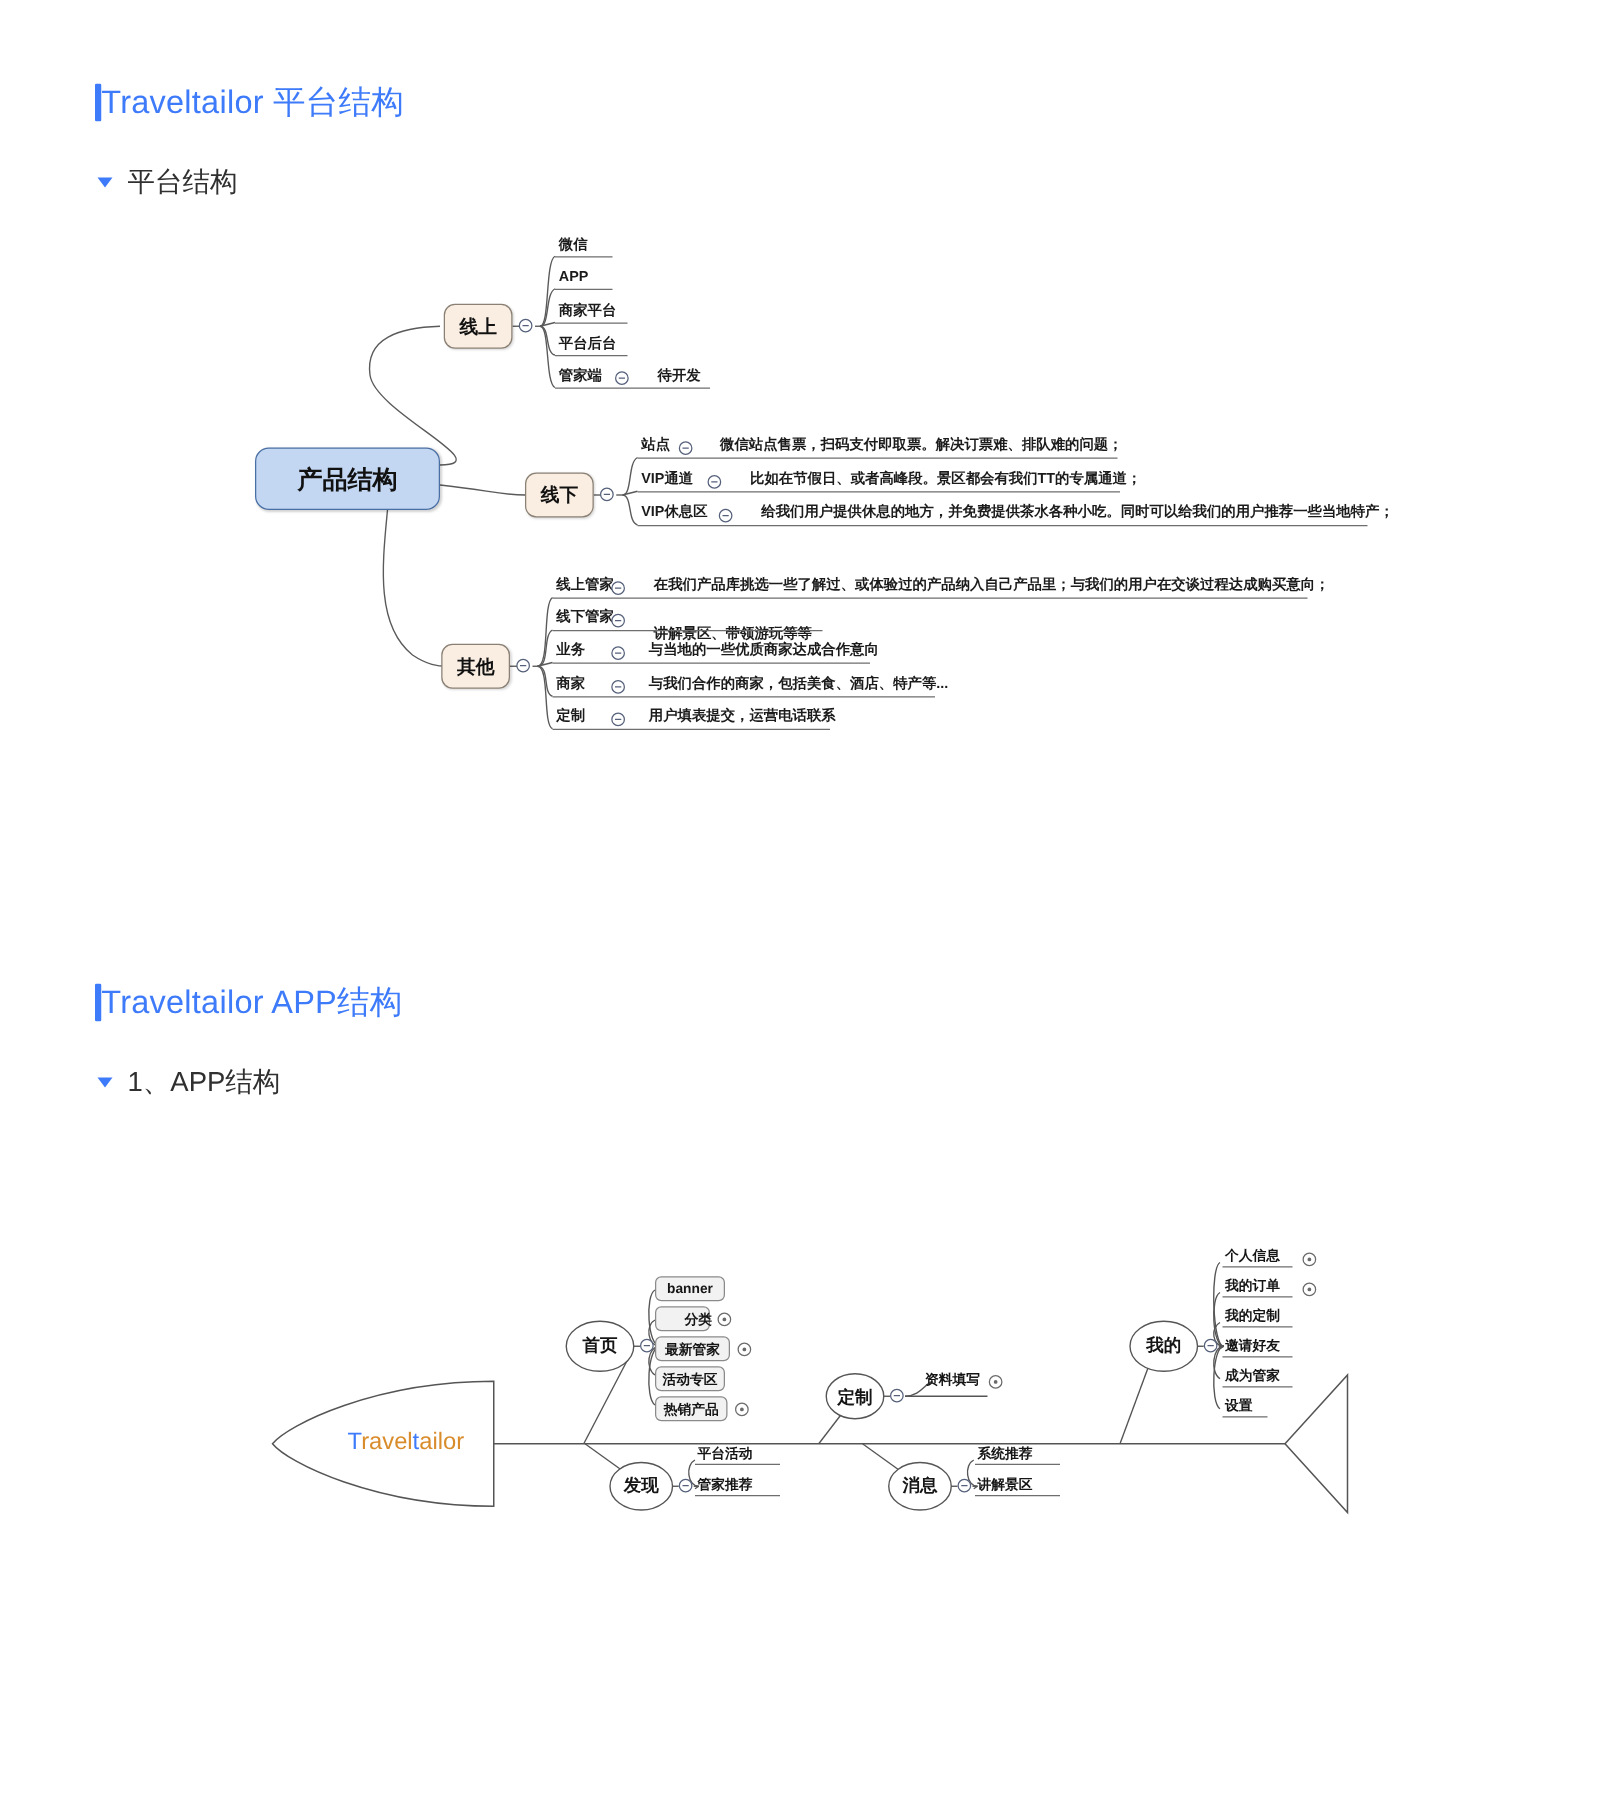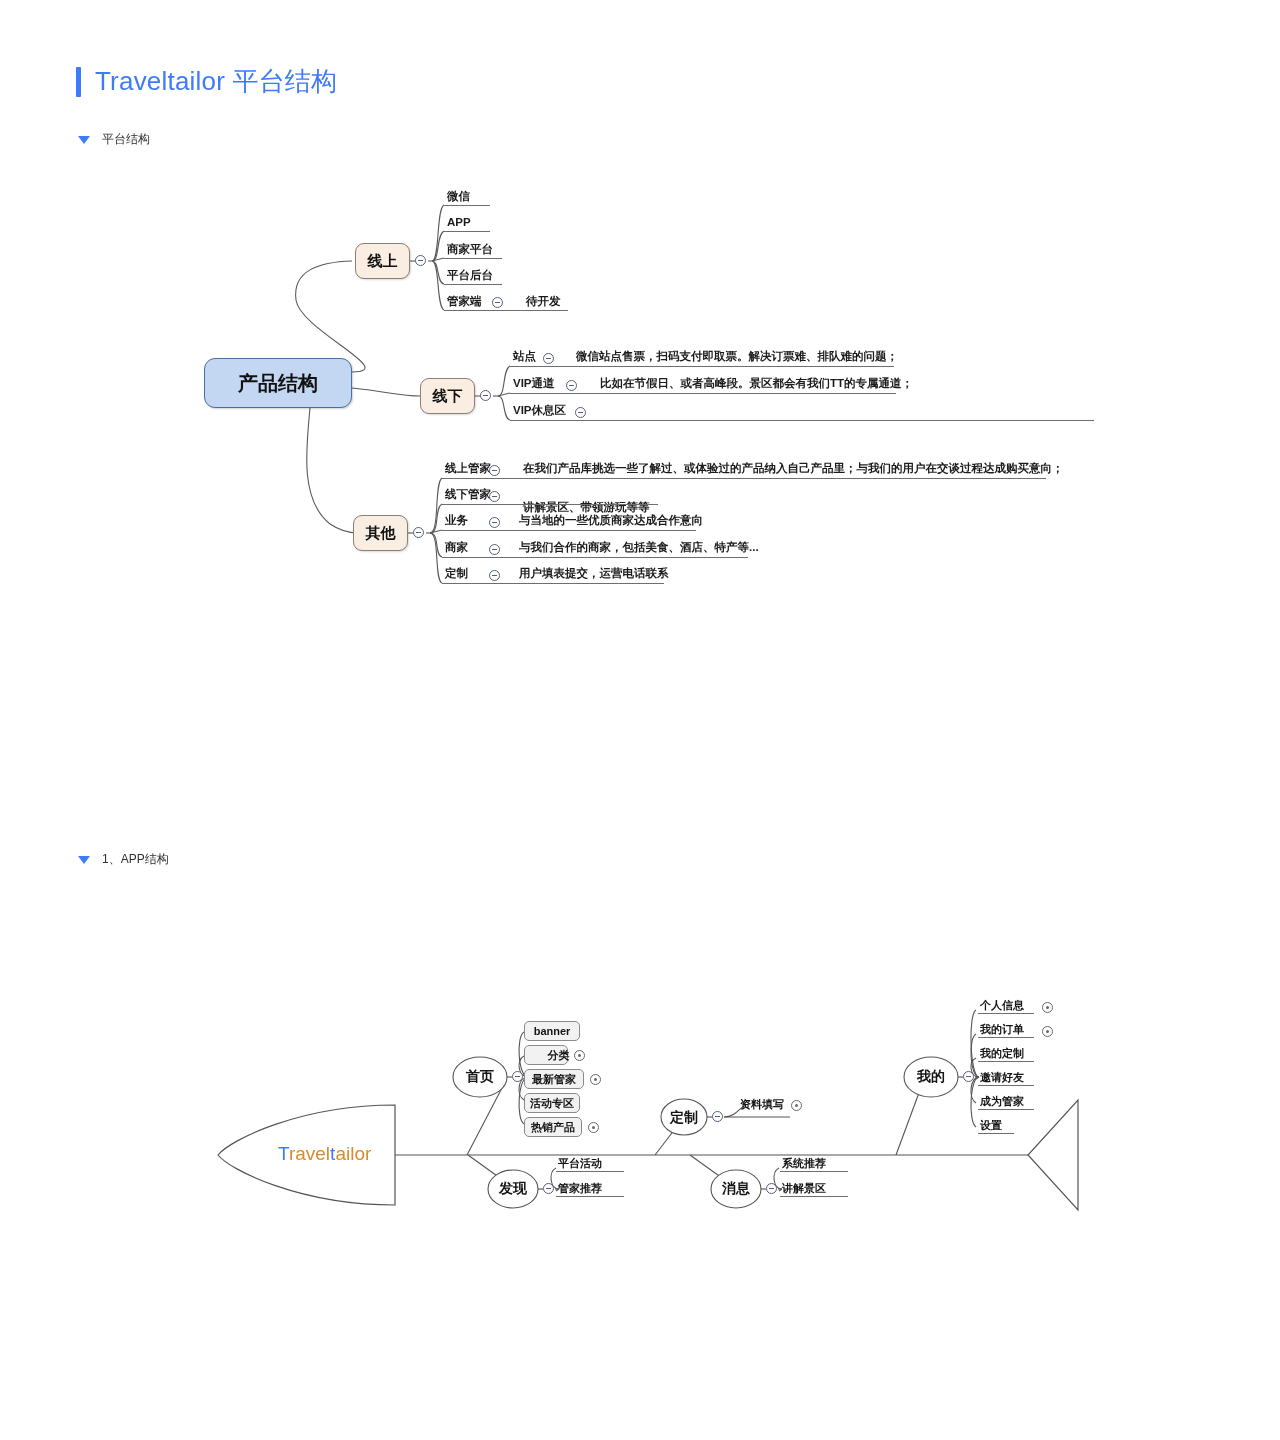--- a/index.html
+++ b/index.html
@@ -11,21 +11,20 @@
     color: #222;
     overflow: hidden;
   }
   .page { position: relative; width: 1280px; height: 1440px; }
 
   
   .section-head {
     position: absolute;
     display: flex;
     align-items: center;
-    gap: 14px;
   }
   .head-bar {
     width: 5px; height: 30px;
     background: #3e7bfa;
     border-radius: 1px;
     flex: none;
   }
   .head-title {
     font-size: 26px;
     color: #3e7bfa;
@@ -39,21 +38,21 @@
     gap: 12px;
   }
   .caret {
     width: 0; height: 0;
     border-left: 6px solid transparent;
     border-right: 6px solid transparent;
     border-top: 8px solid #3e7bfa;
     flex: none;
   }
   .sub-title {
-    font-size: 12px;
+    font-size: 22px;
     color: #303030;
     white-space: nowrap;
   }
 
   
   .canvas { position: absolute; left: 0; top: 0; }
 
   
   .mm { position: absolute; }
   .node {
@@ -269,20 +268,23 @@
       <span class="note">比如在节假日、或者高峰段。景区都会有我们TT的专属通道；</span>
     </div>
     <div class="underline" style="left:510px; top:393px; width:386px;"></div>
 
     <div class="leaf" style="left:510px; top:405px;">
       <span class="label">VIP休息区</span>
     </div>
     <div class="tog" style="left:575px; top:407px;">
         <i></i>
       </div>
+    <div class="leaf" style="left:606px; top:405px;">
+      <span class="note">给我们用户提供休息的地方，并免费提供茶水各种小吃。同时可以给我们的用户推荐一些当地特产；</span>
+    </div>
     <div class="underline" style="left:510px; top:420px; width:584px;"></div>
 
     <div class="node node-branch" style="left:353px; top:515px; width:55px; height:36px;">其他</div>
     <div class="tog" style="left:413px; top:527px;">
         <i></i>
       </div>
 
     <div class="leaf" style="left:442px; top:463px;">
       <span class="label">线上管家</span>
     </div>
@@ -332,20 +334,24 @@
     </div>
     <div class="tog" style="left:489px; top:570px;">
         <i></i>
       </div>
     <div class="leaf" style="left:516px; top:568px;">
       <span class="note">用户填表提交，运营电话联系</span>
     </div>
     <div class="underline" style="left:442px; top:583px; width:222px;"></div>
   </div>
 
+  <div class="section-head" style="left:76px; top:784px;">
+    <div class="head-bar"></div>
+    <div class="head-title">Traveltailor APP结构</div>
+  </div>
 
   <div class="sub-head" style="left:78px; top:851px;">
     <div class="caret"></div>
     <div class="sub-title">1、APP结构</div>
   </div>
 
   <div class="fb" style="left:0; top:940px; width:1280px; height:320px;">
 
     <svg class="canvas" width="1280" height="320">
 

